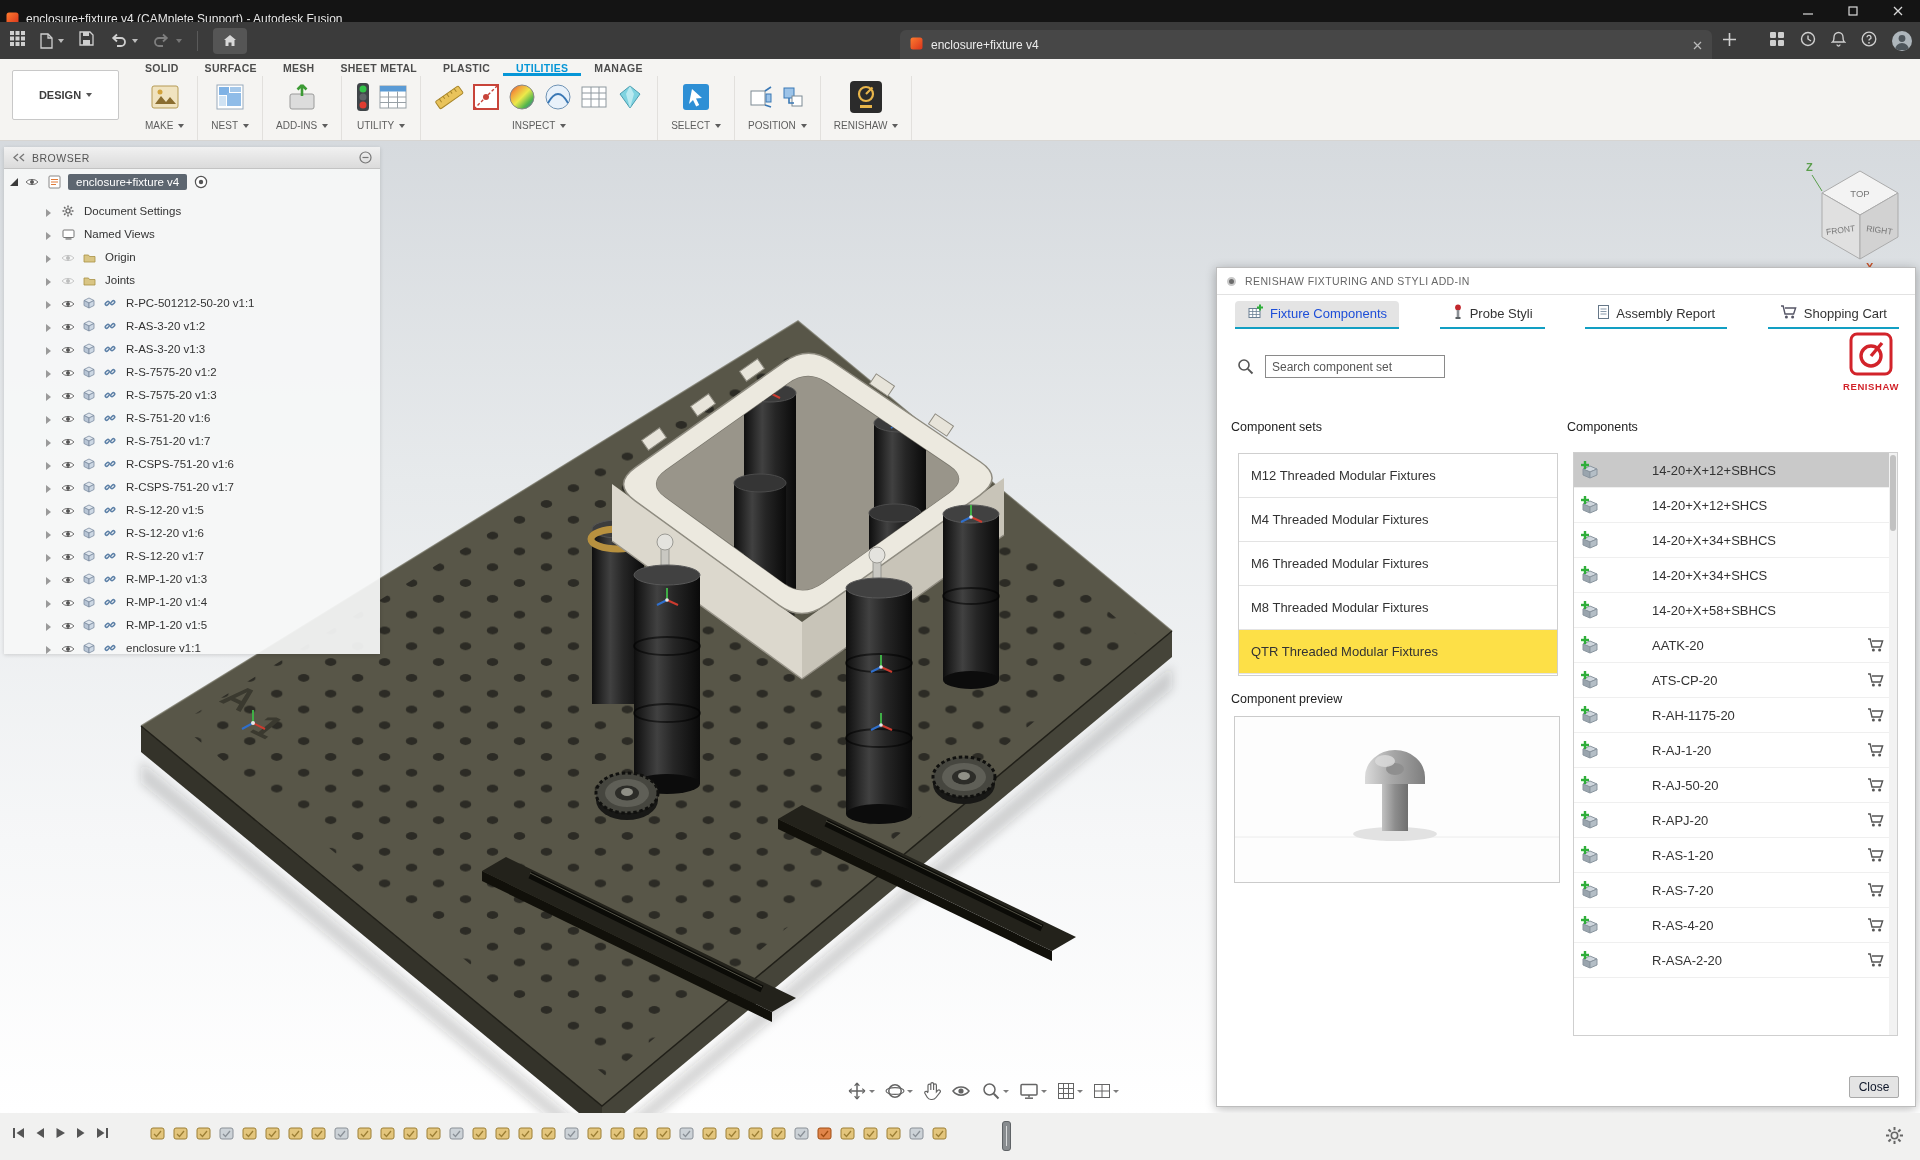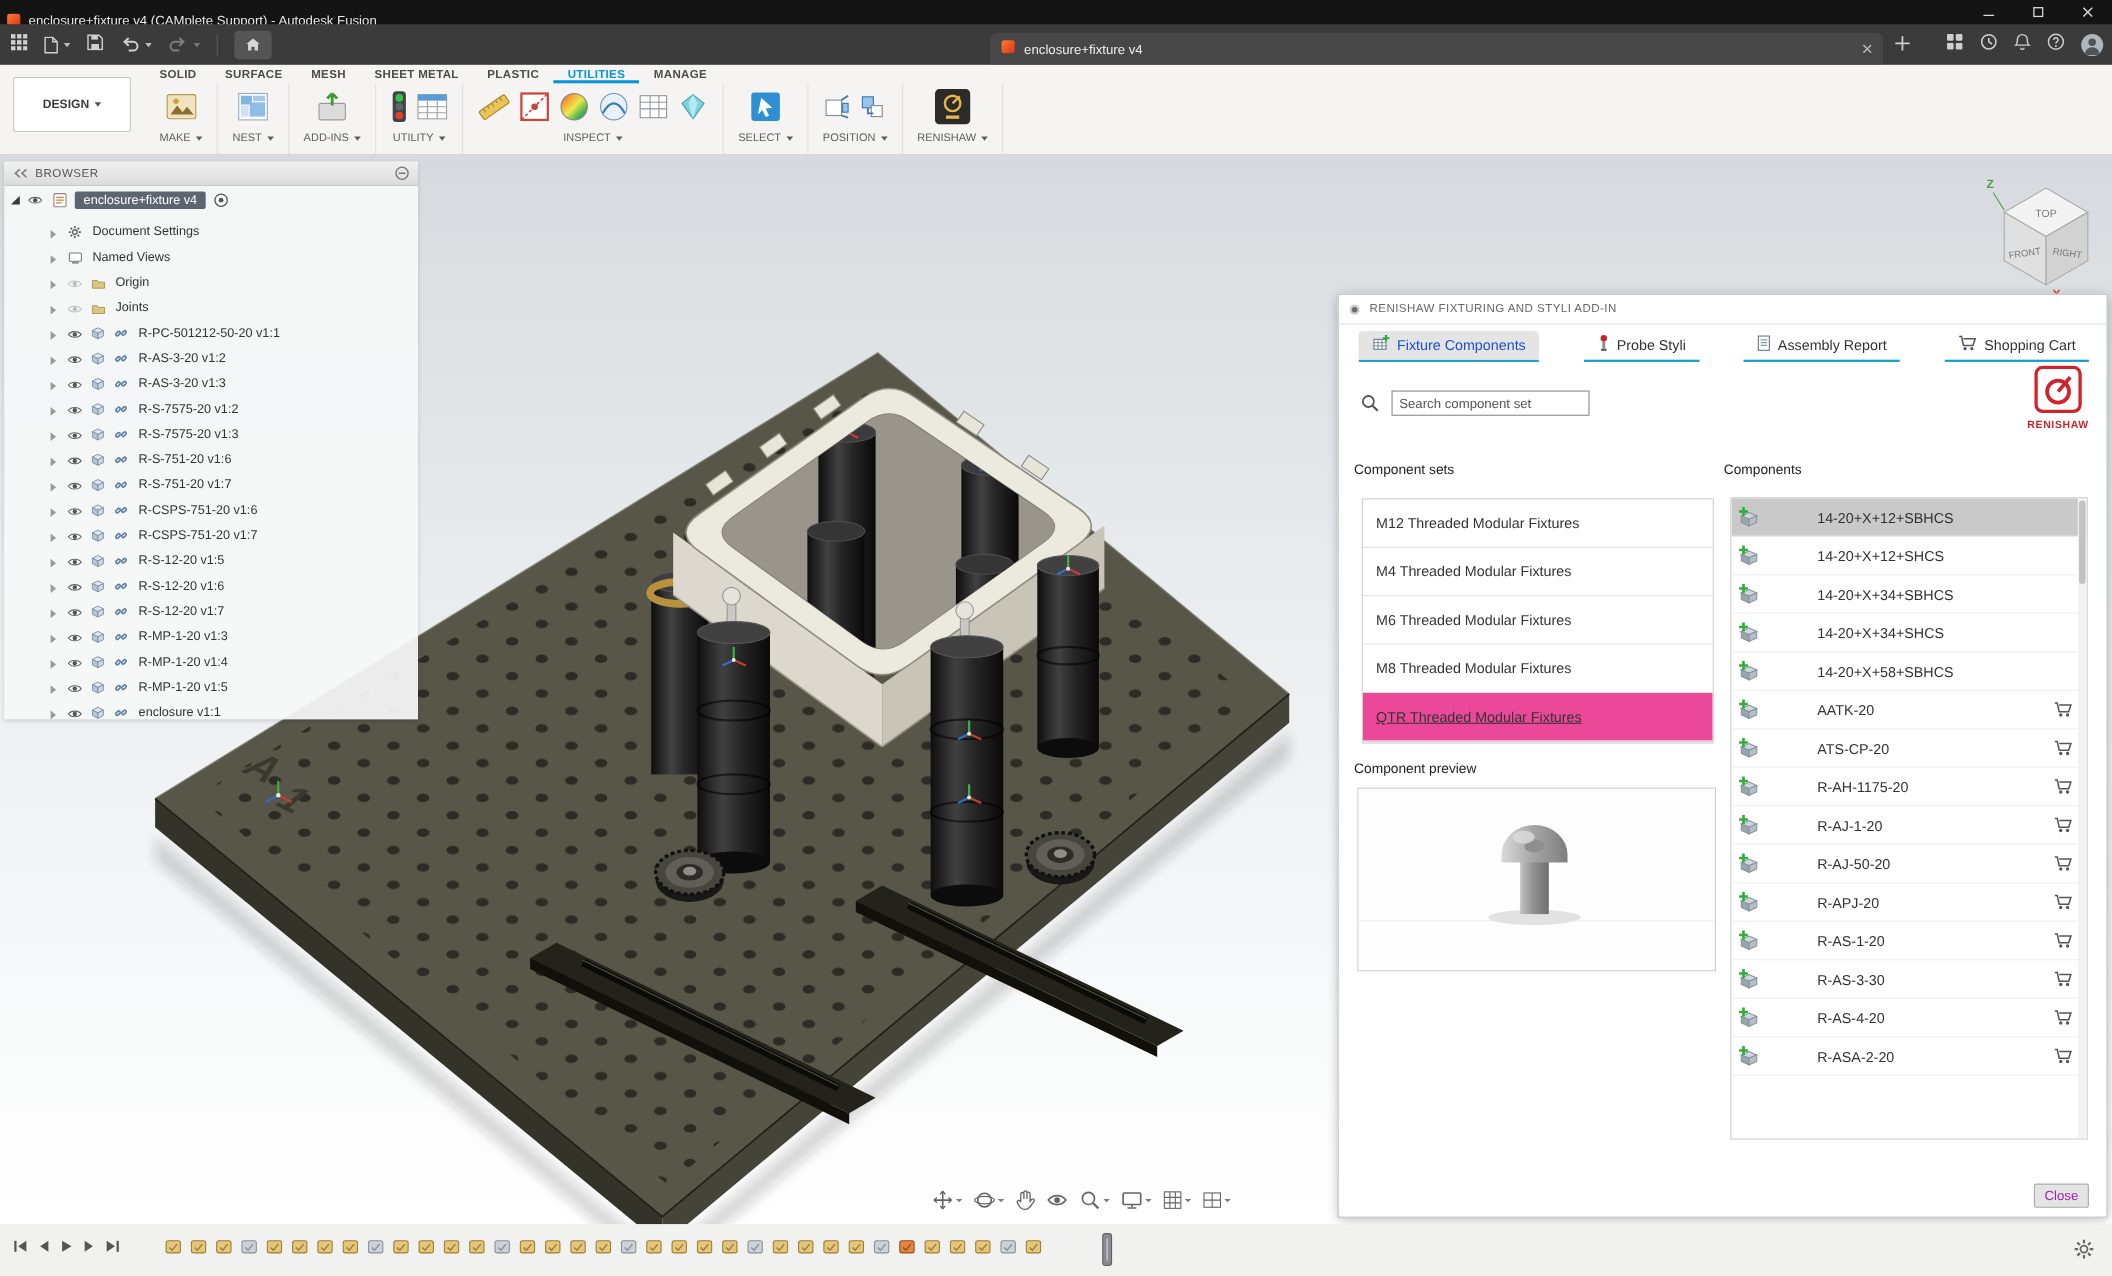--- a/index.html
+++ b/index.html
@@ -90,32 +90,32 @@
     font-size:12px; padding:0 6px; font-family:"Liberation Sans","DejaVu Sans",sans-serif; color:#404040; background:#fff; }
   .rp-search::placeholder { color:#555; }
   .rp-logo { position:absolute; left:620px; top:64px; width:68px; text-align:center; }
   .rp-logo-text { color:#d2232a; font-weight:bold; font-size:9.5px; letter-spacing:.6px; margin-top:2px; }
   .rp-label { position:absolute; font-size:12.5px; color:#222; }
   .rp-sets-label { left:14px; top:152px; }
   .rp-comps-label { left:350px; top:152px; }
   .rp-preview-label { left:14px; top:424px; }
   .rp-sets { position:absolute; left:21px; top:185px; width:320px; height:223px; border:1px solid #cfcfcf; background:#fff; overflow:hidden; }
   .set-row { height:44px; line-height:44px; padding-left:12px; border-bottom:1px solid #e3e3e3; font-size:13px; }
-  .set-row.selected { background:#ec4899;text-decoration:underline; }
+  .set-row.selected { background:#fde047; }
   .rp-comps { position:absolute; left:356px; top:184px; width:325px; height:584px; border:1px solid #cfcfcf;
     background:#fff; overflow:hidden; }
   .comp-row { height:35px; display:flex; align-items:center; padding:0 12px 0 6px; border-bottom:1px solid #efefef; font-size:13px;gap:44px; }
   .comp-row.selected { background:#c9c9c9; }
   .comp-icon { margin-right:8px; display:flex; }
   .comp-cart { margin-left:auto; display:flex; }
   .rp-scrollbar { position:absolute; left:672px; top:185px; width:8px; height:582px; background:#f2f2f2; }
   .rp-thumb { position:absolute; left:1px; top:2px; width:6px; height:76px; background:#c2c2c2; border-radius:3px; }
   .rp-preview { position:absolute; left:17px; top:448px; width:326px; height:167px; border:1px solid #cbcbcb; background:#fdfdfd; }
   .rp-close { position:absolute; left:632px; top:808px; width:50px; height:22px; background:#e4e4e4;
-    border:1px solid #a9a9a9; border-radius:2px; font-size:12px; color:#a21caf;
+    border:1px solid #a9a9a9; border-radius:2px; font-size:12px; color:#0f172a;
     font-family:"Liberation Sans","DejaVu Sans",sans-serif; }
 
   
   .timeline { position:absolute; left:0; top:1113px; width:1920px; height:47px; background:#f1f1f0; }
   .tl-controls { position:absolute; left:12px; top:14px; display:flex; gap:10px; align-items:center; }
   .tl-btn { display:flex; align-items:center; }
   .tl-strip { position:absolute; left:150px; top:13px; display:flex; gap:8px; }
   .tl-icon { display:flex; }
   .tl-marker { position:absolute; left:1002px; top:8px; width:9px; height:30px; background:#888c8f;
     border:1px solid #5f6366; border-radius:3px; }
@@ -1426,21 +1426,21 @@
             <svg width="20" height="20" viewBox="0 0 20 20">
               <path d="M10 6 L17 9 L10 12 L3 9 Z" fill="#cfd6dd" stroke="#8a959f"></path>
               <path d="M3 9 L10 12 L10 18 L3 15 Z" fill="#9aa5ae" stroke="#8a959f"></path>
               <path d="M17 9 L10 12 L10 18 L17 15 Z" fill="#b4bec6" stroke="#8a959f"></path>
               <g stroke="#2fae3a" stroke-width="2.4">
                 <line x1="5" y1="1" x2="5" y2="9"></line>
                 <line x1="1" y1="5" x2="9" y2="5"></line>
               </g>
             </svg>
           </span>
-          <span class="comp-label">R-AS-3-30</span>
+          <span class="comp-label">R-AS-7-20</span>
           <span class="comp-cart">
             <svg width="18" height="16" viewBox="0 0 18 16">
               <path d="M1 2 h2.2 l1.8 8 h8.6 l2-6 H5" fill="none" stroke="#555" stroke-width="1.4"></path>
               <circle cx="6.4" cy="13" r="1.5" fill="#555"></circle>
               <circle cx="12.6" cy="13" r="1.5" fill="#555"></circle>
             </svg>
           </span>
         </div>
         <div class="comp-row">
           <span class="comp-icon">

